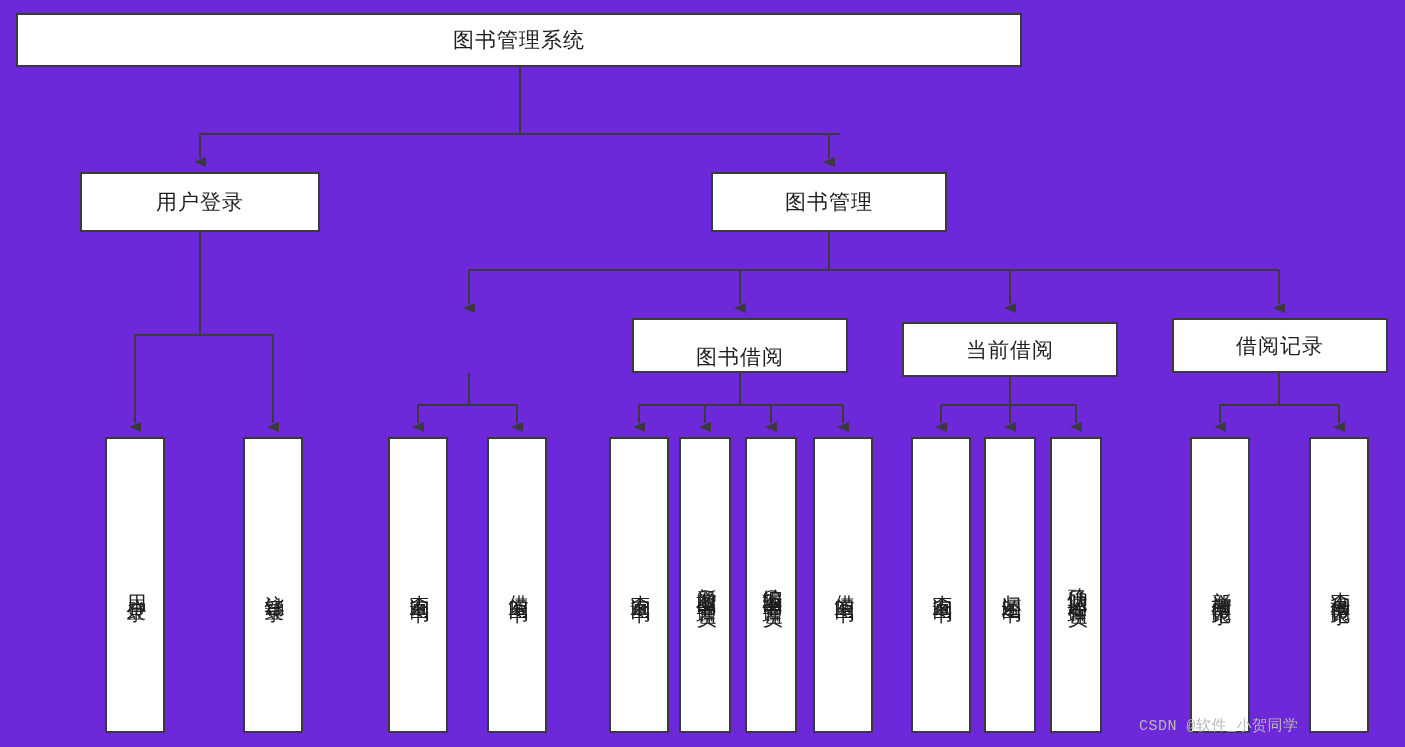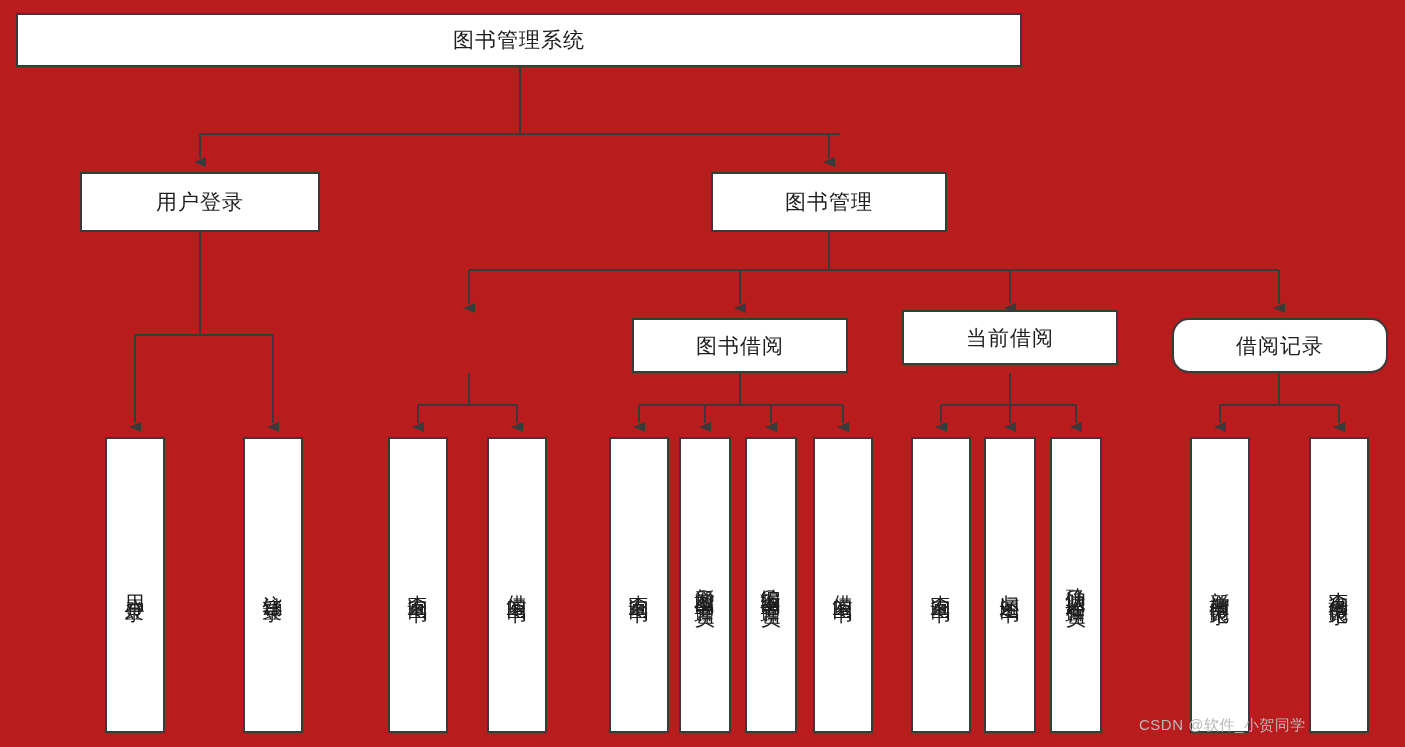--- a/index.html
+++ b/index.html
@@ -7,22 +7,23 @@
     padding: 0;
     background: #ffffff;
   }
   body {
     font-family: "Liberation Sans", "DejaVu Sans", sans-serif;
   }
   #canvas {
     position: relative;
     width: 1405px;
     height: 747px;
-    background: #b91c1c;
+    background: #6d28d9;
     overflow: hidden;
+    font-family: Liberation Mono, monospace;
   }
   #wires {
     position: absolute;
     left: 0;
     top: 0;
     width: 1405px;
     height: 747px;
   }
   .node {
     position: absolute;
@@ -119,27 +120,27 @@
     <span>图书管理系统</span>
   </div>
 
   <div class="node horiz" style="left:80px; top:172px; width:240px; height:60px;">
     <span>用户登录</span>
   </div>
   <div class="node horiz" style="left:711px; top:172px; width:236px; height:60px;">
     <span>图书管理</span>
   </div>
 
-  <div class="node horiz" style="left:632px; top:318px; width:216px; height:55px;">
+  <div class="node horiz" style="left:632px; top:318px; width:216px; height:55px;align-items:flex-end;">
     <span>图书借阅</span>
   </div>
-  <div class="node horiz" style="left:902px; top:310px; width:216px; height:55px;">
+  <div class="node horiz" style="left:902px; top:322px; width:216px; height:55px;">
     <span>当前借阅</span>
   </div>
-  <div class="node horiz" style="left:1172px; top:318px; width:216px; height:55px;border-radius:17px;">
+  <div class="node horiz" style="left:1172px; top:318px; width:216px; height:55px;">
     <span>借阅记录</span>
   </div>
 
   <div class="node vert" style="left:105px; top:437px; width:60px; height:296px;">
     <span class="vtext">用户登录</span>
   </div>
   <div class="node vert" style="left:243px; top:437px; width:60px; height:296px;">
     <span class="vtext">注销登录</span>
   </div>
   <div class="node vert" style="left:388px; top:437px; width:60px; height:296px;">

